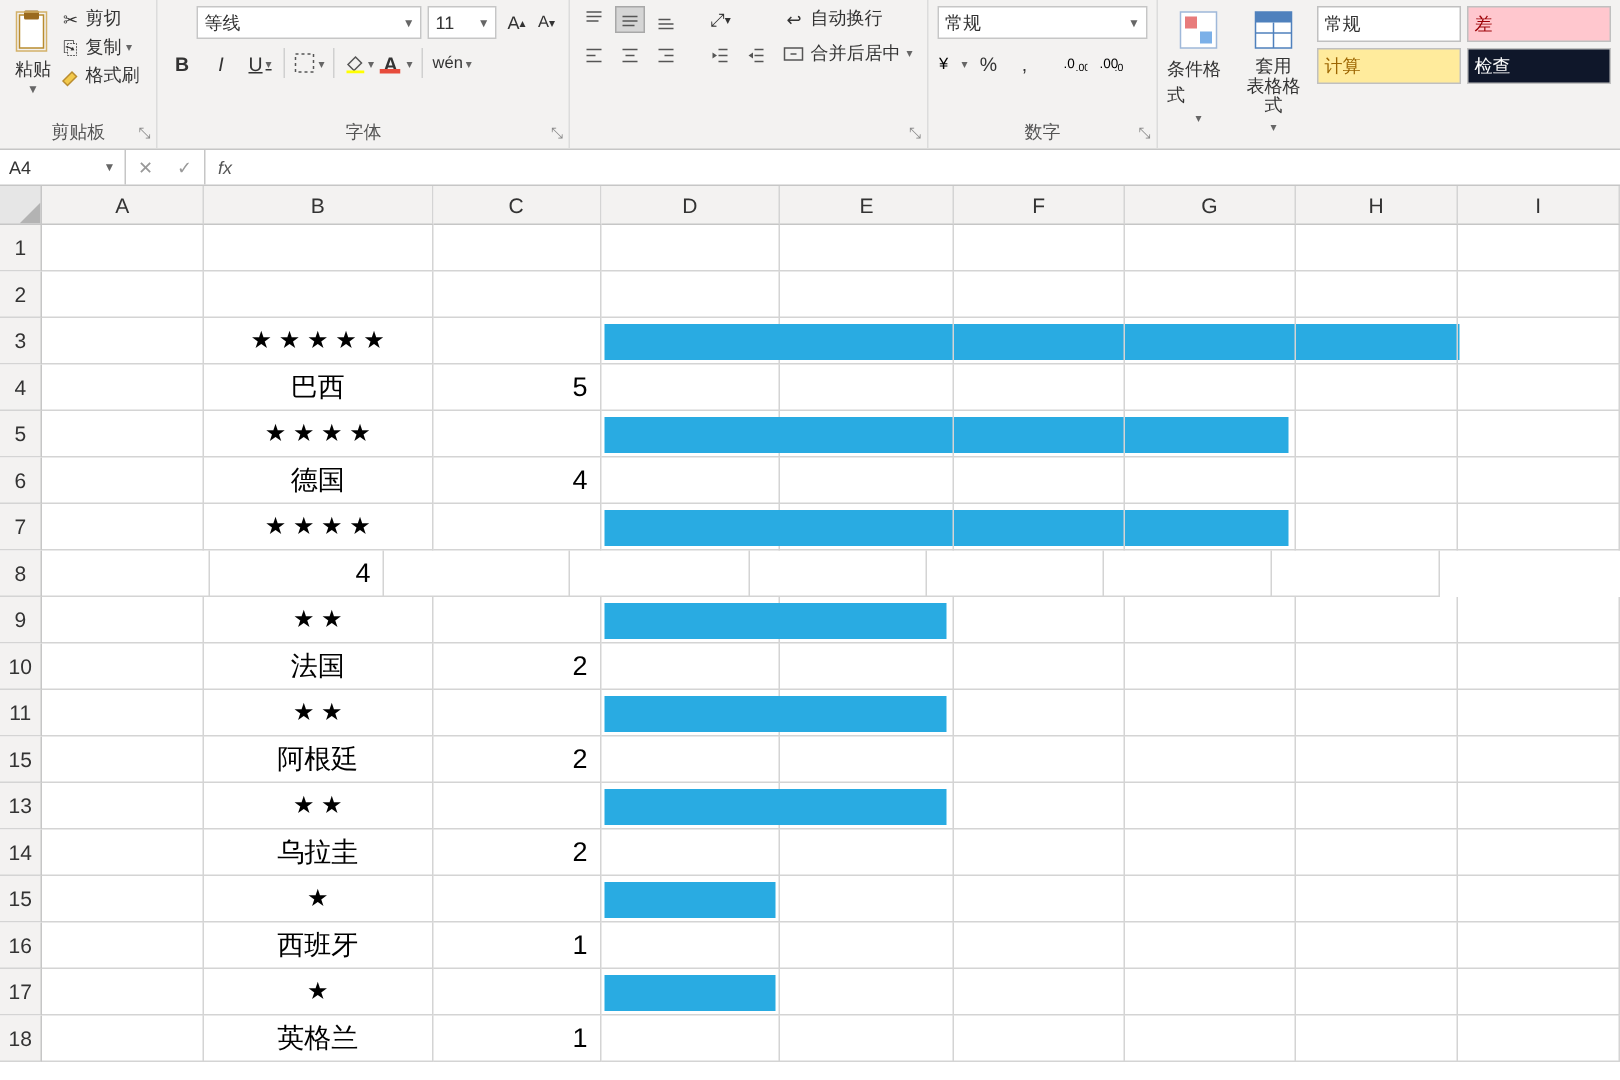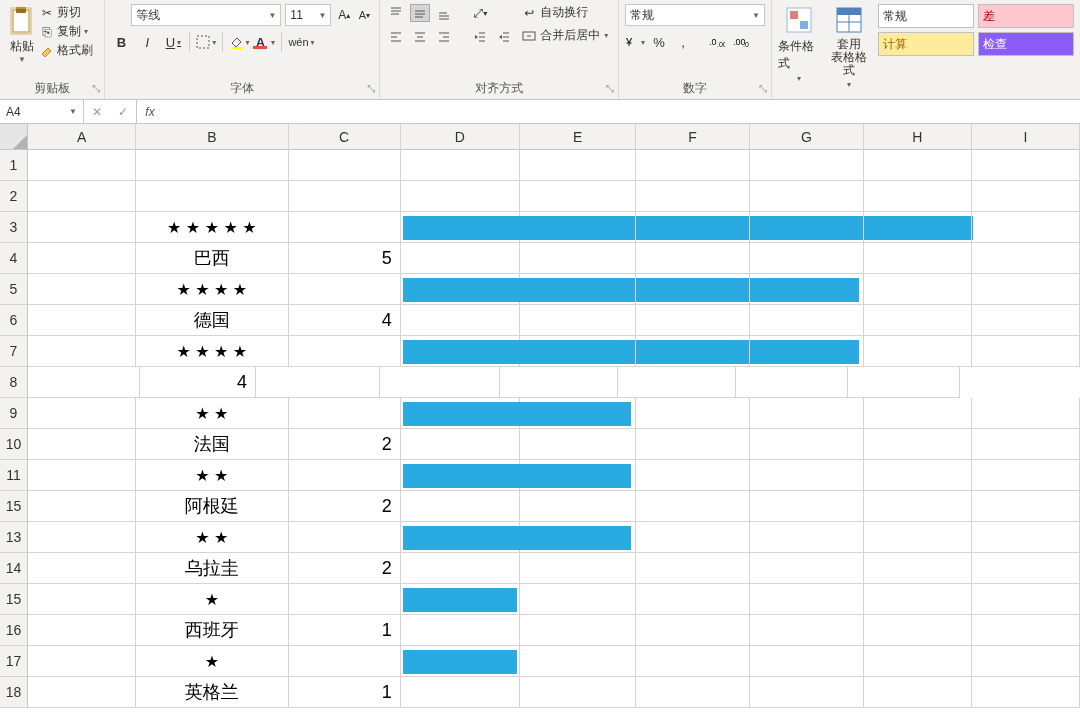--- a/index.html
+++ b/index.html
@@ -261,21 +261,20 @@
               <svg width="14" height="14">
                 <rect x="1" y="3" width="12" height="8" fill="none" stroke="#555"></rect>
                 <line x1="5" y1="7" x2="9" y2="7" stroke="#555"></line>
               </svg>
             </span>
           <span>合并后居中</span>
           <span style="font-size:8px;color:#666">▾</span>
         </div>
       </div>
     </div>
-    <div class="label">对齐方式</div>
     <span class="dlg">⤡</span>
   </div>
 
   <div class="rgroup numg">
     <div>
       <div class="num-combo">
         <span>常规</span>
         <span style="font-size:8px;color:#666">▼</span>
       </div>
       <div class="num-row2">
@@ -332,21 +331,21 @@
 表格格式</span>
         <span style="font-size:8px;color:#666">▾</span>
       </div>
       <div class="style-gallery">
         <div class="gal-row">
           <div class="gal-cell" style="background:#fff">常规</div>
           <div class="gal-cell" style="background:#ffc7ce;color:#9c0006">差</div>
         </div>
         <div class="gal-row">
           <div class="gal-cell" style="background:#ffeb9c;color:#9c6500">计算</div>
-          <div class="gal-cell" style="background:#8b5cf6;color:#fff">检查</div>
+          <div class="gal-cell" style="background:#0f172a;color:#fff">检查</div>
         </div>
       </div>
     </div>
   </div>
 </div>
 
 <div class="fxbar">
   <div class="namebox">
     <span>A4</span>
     <span class="dd">▼</span>

